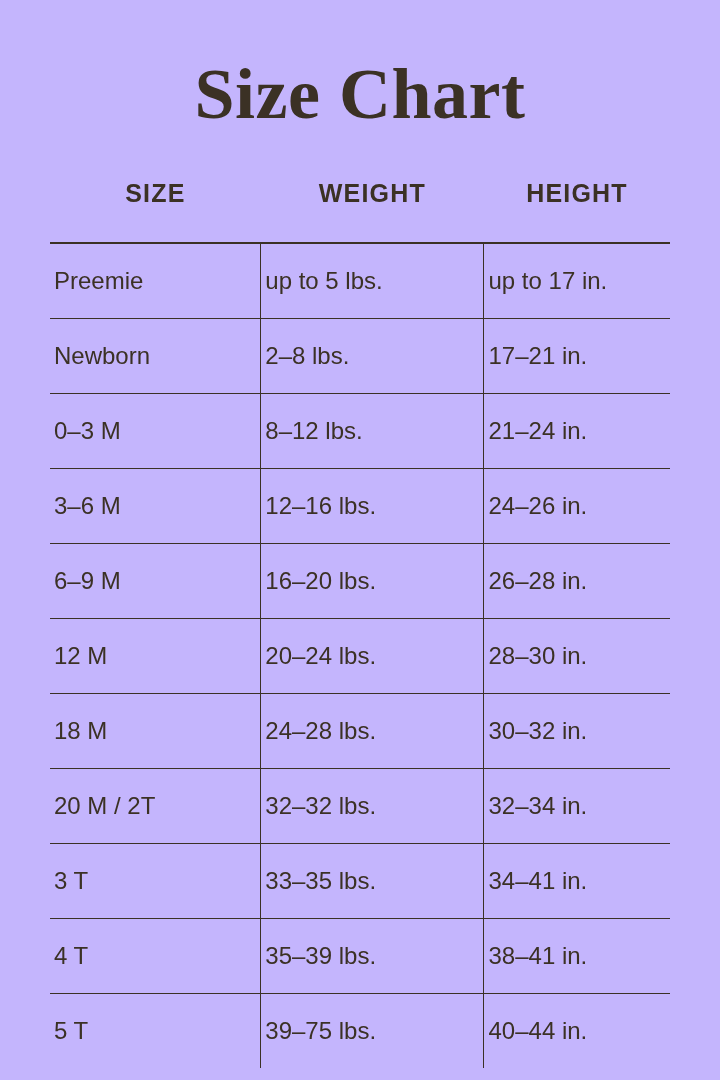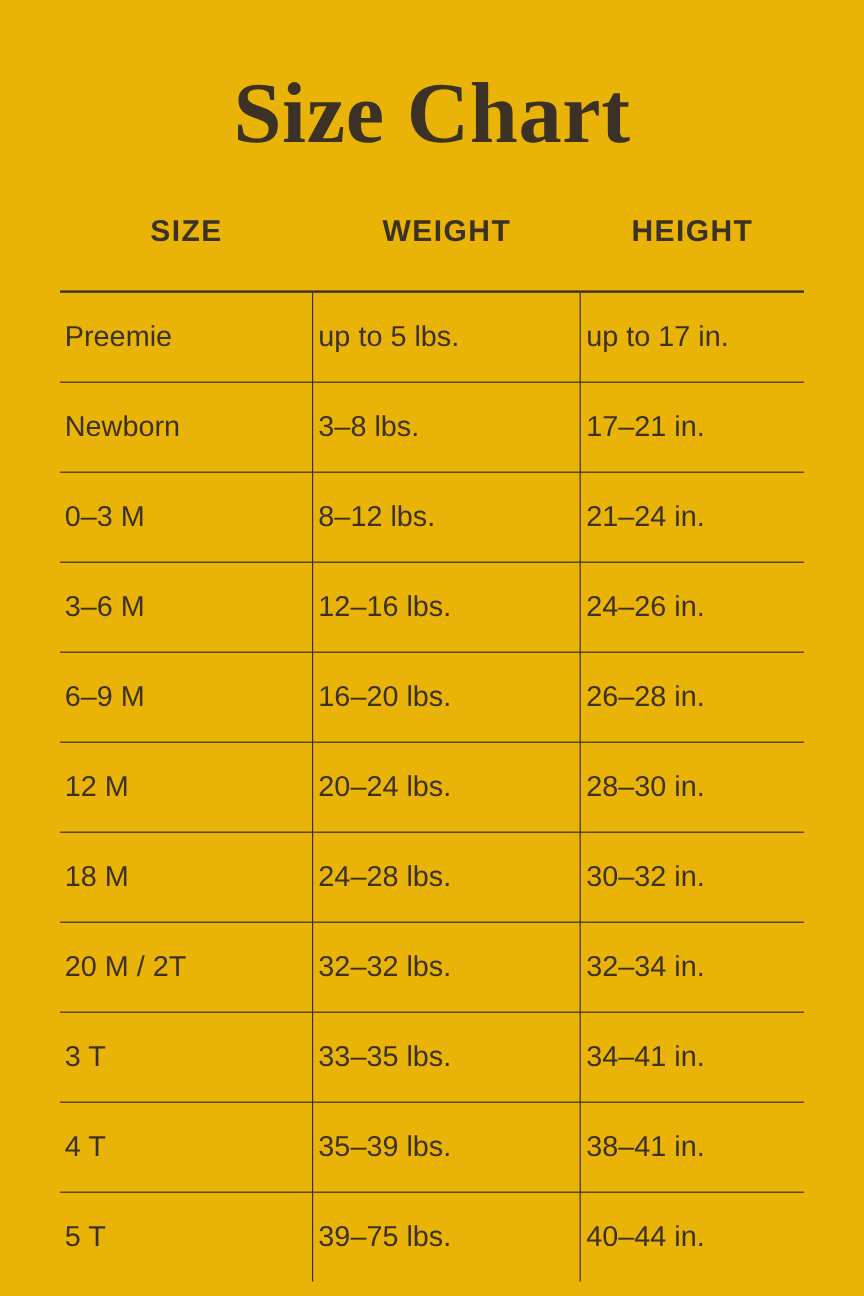--- a/index.html
+++ b/index.html
@@ -12,21 +12,21 @@
     background: #f2ebe0;
     font-family: "Liberation Sans", sans-serif;
     color: #3c3226;
     overflow: hidden;
   }
   .page {
     position: relative;
     width: 720px;
     height: 1080px;
     box-sizing: border-box;
-    background: #eab308;
+    background: #c4b5fd;
   }
   .title {
     text-align: center;
     font-family: "Liberation Serif", serif;
     font-weight: bold;
     font-size: 72px;
     letter-spacing: 0.5px;
     color: #3b3125;
     margin: 0;
     padding-top: 58px;
@@ -101,21 +101,21 @@
         </tr>
       </thead>
       <tbody>
         <tr>
           <td class="col-size">Preemie</td>
           <td class="col-weight">up to 5 lbs.</td>
           <td class="col-height">up to 17 in.</td>
         </tr>
         <tr>
           <td class="col-size">Newborn</td>
-          <td class="col-weight">3–8 lbs.</td>
+          <td class="col-weight">2–8 lbs.</td>
           <td class="col-height">17–21 in.</td>
         </tr>
         <tr>
           <td class="col-size">0–3 M</td>
           <td class="col-weight">8–12 lbs.</td>
           <td class="col-height">21–24 in.</td>
         </tr>
         <tr>
           <td class="col-size">3–6 M</td>
           <td class="col-weight">12–16 lbs.</td>

